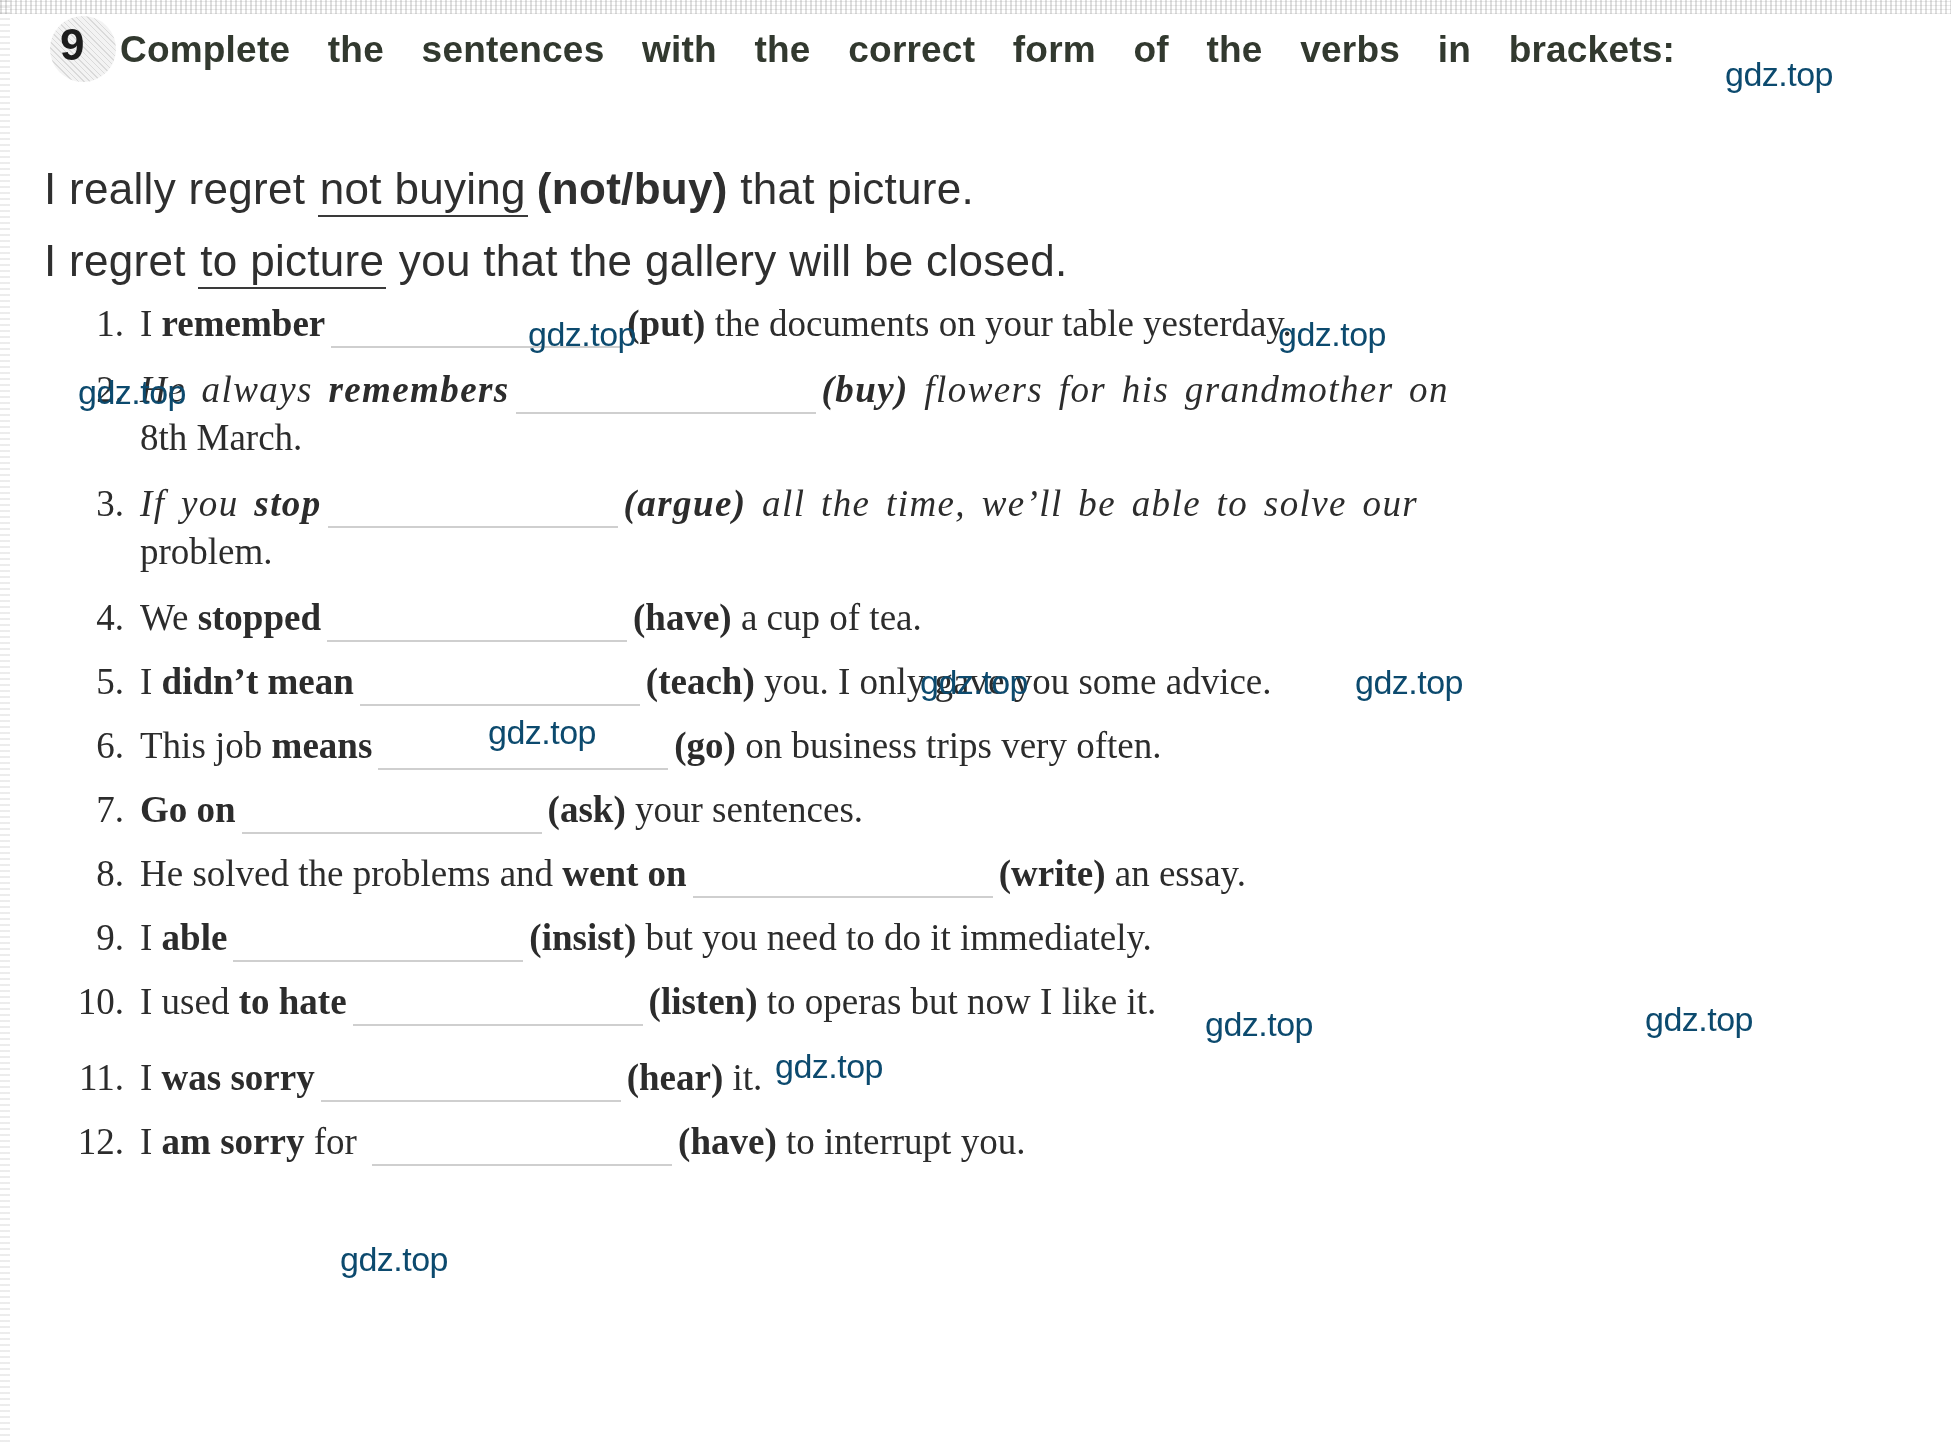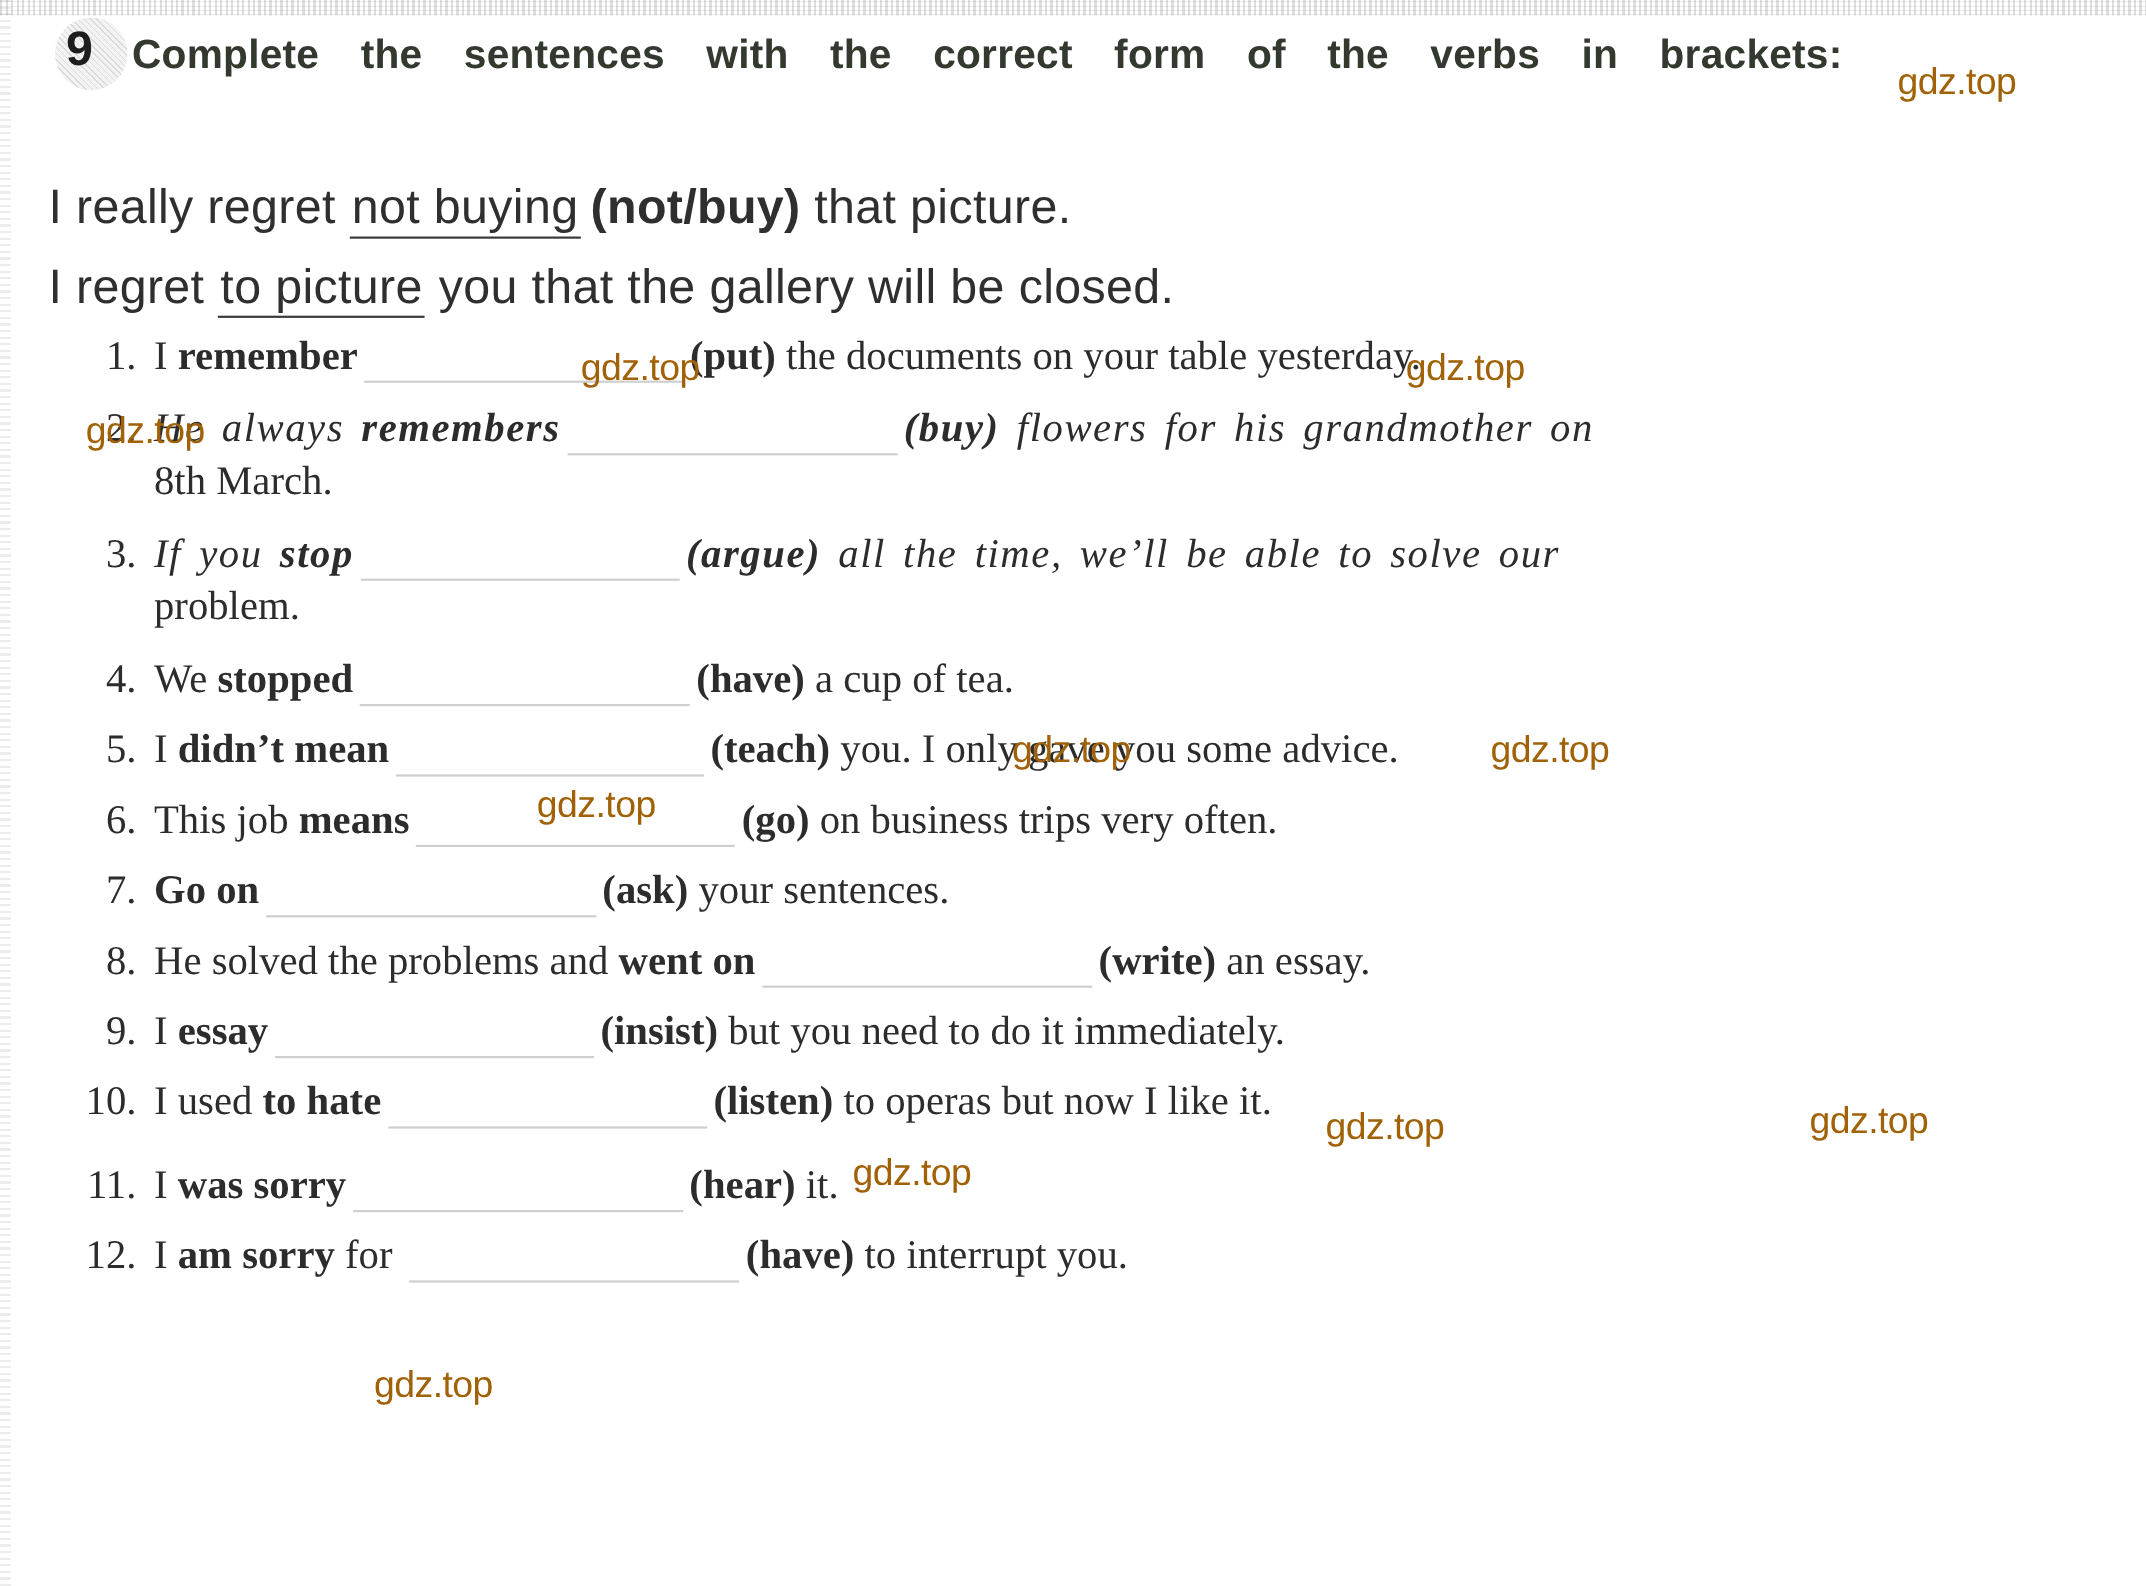--- a/index.html
+++ b/index.html
@@ -173,21 +173,21 @@
   #item-9  { margin-bottom: 16px; }
   #item-10 { margin-bottom: 28px; }
   #item-11 { margin-bottom: 16px; }
   #item-12 { margin-bottom: 0; }
 
   
   .wm {
     position: absolute;
     font-family: "Liberation Sans", sans-serif;
     font-size: 34px;
-    color: #a16207;
+    color: #0c4a6e;
     white-space: nowrap;
     pointer-events: none;
     letter-spacing: -.5px;
   }
 </style>
 </head>
 <body>
 
 <div class="top-band"></div>
 <div class="left-band"></div>
@@ -253,21 +253,21 @@
     <span class="body wide-line"><span></span><span class="b">Go on</span><span class="blank" style="width:300px"></span><span class="b">(ask)</span><span> your sentences.</span></span>
   </div>
 
   <div class="item" id="item-8">
     <span class="idx">8.</span>
     <span class="body wide-line"><span>He solved the problems and </span><span class="b">went on</span><span class="blank" style="width:300px"></span><span class="b">(write)</span><span> an essay.</span></span>
   </div>
 
   <div class="item" id="item-9">
     <span class="idx">9.</span>
-    <span class="body wide-line"><span>I </span><span class="b">essay</span><span class="blank" style="width:290px"></span><span class="b">(insist)</span><span> but you need to do it immediately.</span></span>
+    <span class="body wide-line"><span>I </span><span class="b">able</span><span class="blank" style="width:290px"></span><span class="b">(insist)</span><span> but you need to do it immediately.</span></span>
   </div>
 
   <div class="item" id="item-10">
     <span class="idx">10.</span>
     <span class="body wide-line"><span>I used </span><span class="b">to hate</span><span class="blank" style="width:290px"></span><span class="b">(listen)</span><span> to operas but now I like it.</span></span>
   </div>
 
   <div class="item" id="item-11">
     <span class="idx">11.</span>
     <span class="body wide-line"><span>I </span><span class="b">was sorry</span><span class="blank" style="width:300px"></span><span class="b">(hear)</span><span> it.</span></span>

